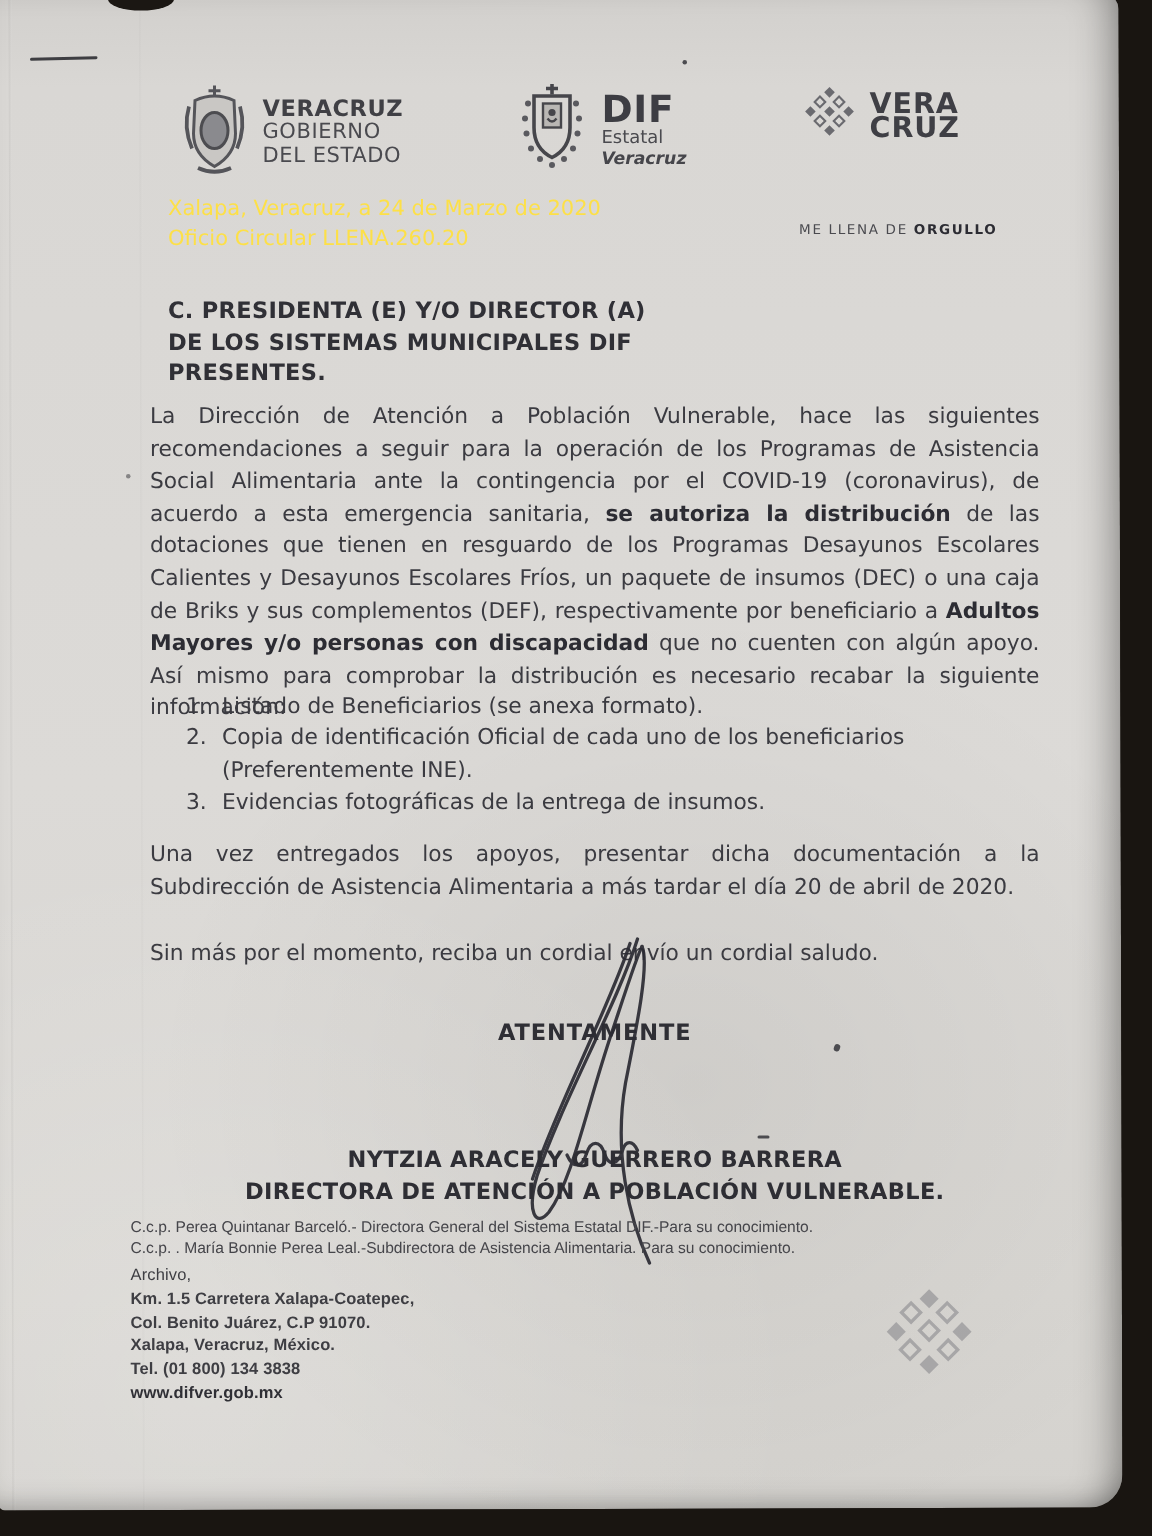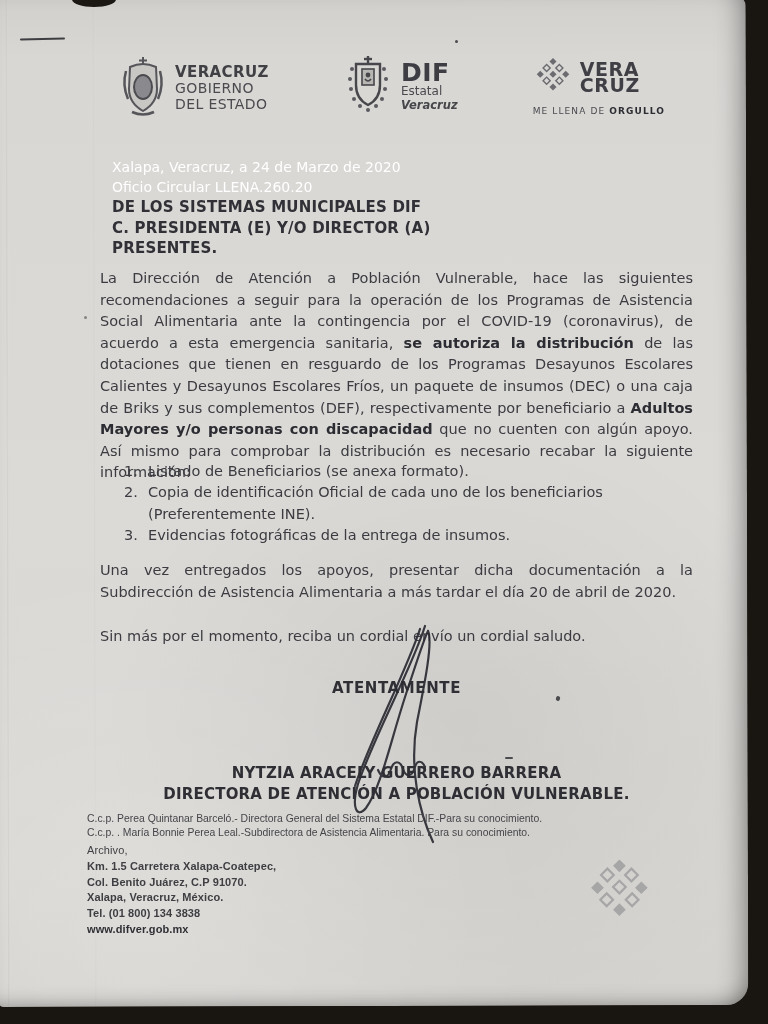--- a/index.html
+++ b/index.html
@@ -24,26 +24,26 @@
   .content{position:absolute;left:0;top:0;width:749px;height:1009px;color:#3b3b41;}
   .b{font-weight:bold;color:#2c2c33;}
   
   .logos{position:absolute;left:120px;top:55px;width:545px;height:68px;display:flex;justify-content:space-between;align-items:flex-start;color:#47474c;}
   .logo{display:flex;gap:9px;align-items:center;}
   .gov-text{font-size:14px;line-height:16px;letter-spacing:.4px;color:#4a4a4f;}
   .gov-text .t1{font-weight:bold;font-size:15px;color:#404045;}
   .dif-text .t1{font-weight:bold;font-size:25px;line-height:24px;color:#3d3d43;letter-spacing:.5px;}
   .dif-text .t2{font-size:12px;line-height:13px;color:#4a4a4f;}
   .dif-text .t3{font-size:11.5px;font-weight:bold;font-style:italic;color:#46464b;}
-  .vc-wrap{display:flex;flex-direction:column;align-items:flex-start;}
+  .vc-wrap{display:flex;flex-direction:column;align-items:flex-start;gap:43px;}
   .vc-top{display:flex;gap:7px;align-items:center;}
   .vc-text{font-weight:bold;font-size:19px;line-height:16.5px;letter-spacing:.6px;color:#3f3f45;}
   .vc-tag{font-size:9px;letter-spacing:1.1px;margin-top:7px;color:#4a4a4f;}
   
-  .dateblock{position:absolute;left:112px;top:130px;font-size:14px;line-height:19.5px;color:#ffffff;margin-top:28px;}
+  .dateblock{position:absolute;left:112px;top:130px;font-size:14px;line-height:19.5px;color:#fde047;}
   .recipient{position:absolute;left:112px;top:197px;font-size:15px;line-height:20.5px;font-weight:bold;color:#303036;letter-spacing:.2px;}
   .para{position:absolute;left:100px;width:593px;font-size:14.5px;line-height:21.6px;text-align:justify;color:#3b3b41;}
   #p1{top:268px;}
   #p2{top:560px;}
   #closing{position:absolute;left:100px;top:628px;font-size:14.5px;color:#3b3b41;}
   .list{position:absolute;left:124px;top:461px;width:566px;font-size:14.5px;line-height:21.4px;color:#3b3b41;}
   .list-row{display:flex;}
   .list-marker{width:24px;flex:0 0 24px;}
   .list-text{flex:1;}
   .atentamente{position:absolute;left:100px;top:679px;width:593px;text-align:center;font-weight:bold;font-size:15px;letter-spacing:.6px;color:#2f2f35;}
@@ -152,22 +152,22 @@
         <div class="vc-tag"><span>ME LLENA DE </span><span class="b">ORGULLO</span></div>
       </div>
     </div>
 
     <div class="dateblock">
       <div>Xalapa, Veracruz, a 24 de Marzo de 2020</div>
       <div>Oficio Circular LLENA.260.20</div>
     </div>
 
     <div class="recipient">
+      <div>C. PRESIDENTA (E) Y/O DIRECTOR (A)</div>
       <div>DE LOS SISTEMAS MUNICIPALES DIF</div>
-      <div>C. PRESIDENTA (E) Y/O DIRECTOR (A)</div>
       <div>PRESENTES.</div>
     </div>
 
     <div class="para" id="p1"><span>La Dirección de Atención a Población Vulnerable, hace las siguientes recomendaciones a seguir para la operación de los Programas de Asistencia Social Alimentaria ante la contingencia por el COVID-19 (coronavirus), de acuerdo a esta emergencia sanitaria, </span><span class="b">se autoriza la distribución</span><span> de las dotaciones que tienen en resguardo de los Programas Desayunos Escolares Calientes y Desayunos Escolares Fríos, un paquete de insumos (DEC) o una caja de Briks y sus complementos (DEF), respectivamente por beneficiario a </span><span class="b">Adultos Mayores y/o personas con discapacidad</span><span> que no cuenten con algún apoyo. Así mismo para comprobar la distribución es necesario recabar la siguiente información:</span></div>
 
     <div class="list">
       <div class="list-row">
         <span class="list-marker">1.</span>
         <span class="list-text">Listado de Beneficiarios (se anexa formato).</span>
       </div>

